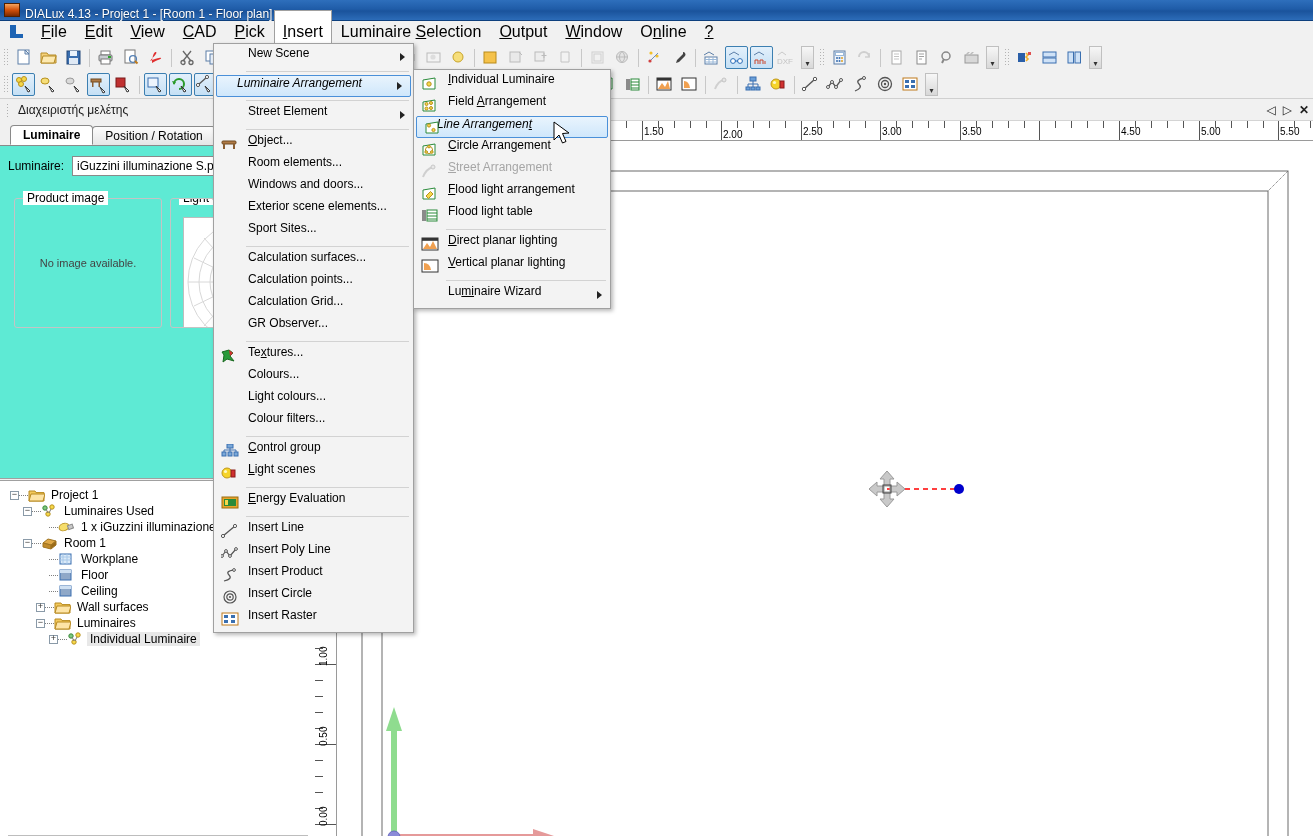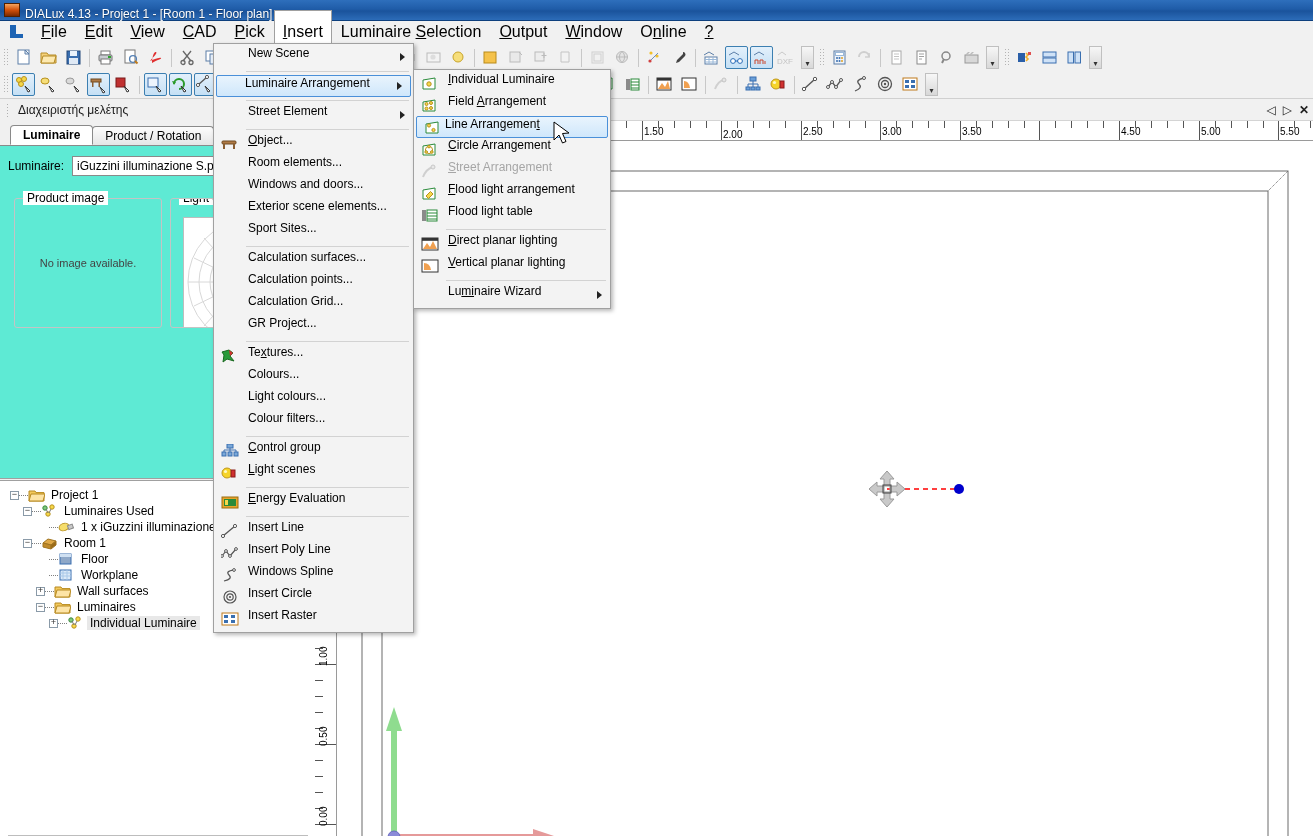--- a/index.html
+++ b/index.html
@@ -229,21 +229,21 @@
     background: #f3f3f3;
   }
   .mi {
     position: relative; display: flex; align-items: flex-start; height: 22px;
     padding-left: 34px; padding-right: 22px; font-size: 12px; color: #000;
     white-space: nowrap; z-index: 2;
   }
   .mi.hl {
     background: linear-gradient(to bottom,#e9f4fd,#cfe7fb);
     border: 1px solid #4a90d9; border-radius: 2px;
-    margin: 0 2px; padding-left: 28px; height: 22px;
+    margin: 0 2px; padding-left: 20px; height: 22px; font-style: italic;
   }
   .mi.disabled { color: #a6a6a6; }
   .mi .micon {
     position: absolute; left: 6px; top: 50%; transform: translateY(-50%);
     width: 20px; height: 18px; display: flex; align-items: center; justify-content: center;
   }
   .mi .arrow {
     position: absolute; right: 8px; top: 50%; transform: translateY(-50%);
     width: 0; height: 0; border-left: 5px solid #222;
     border-top: 4px solid transparent; border-bottom: 4px solid transparent;
@@ -739,21 +739,21 @@
     <div class="panel-title">
       <div class="dots"></div>
       <span>Διαχειριστής μελέτης</span>
     </div>
 
     <div class="tabstrip">
       <div class="ptab sel">
         <span>Luminaire</span>
       </div>
       <div class="ptab">
-        <span>Product / Rotation</span>
+        <span>Position / Rotation</span>
       </div>
     </div>
 
     <div class="lumbody">
       <div class="fieldrow">
         <label>Luminaire:</label>
         <div class="combo">iGuzzini illuminazione S.p.…</div>
       </div>
 
       <div class="groupbox" style="left:14px; top:52px; width:148px; height:130px;">
@@ -831,38 +831,48 @@
                 <path d="M10 9 L15 5 L15 9 L10 13Z" fill="#9a6a18" stroke="#a07420"></path>
               </svg>
           </span>
           <span class="lbl">Room 1</span>
         </div>
 
         <div class="trow" style="padding-left:43px;">
           <span class="dline"></span>
           <span class="ticon">
             <svg width="17" height="14">
+                <rect x="2" y="2" width="11" height="10" fill="#dbeaf8" stroke="#3a6fb0"></rect>
+                <path d="M2 5h11M2 8h11M5 2v10M9 2v10" stroke="#a8c8e8"></path>
+              </svg>
+          </span>
+          <span class="lbl">Workplane</span>
+        </div>
+
+        <div class="trow" style="padding-left:43px;">
+          <span class="dline"></span>
+          <span class="ticon">
+            <svg width="17" height="14">
                 <rect x="2" y="2" width="11" height="10" fill="#8fa8c8" stroke="#3a6fb0"></rect>
                 <rect x="2" y="2" width="11" height="3" fill="#cfe0f2"></rect>
               </svg>
           </span>
           <span class="lbl">Floor</span>
         </div>
 
         <div class="trow" style="padding-left:43px;">
           <span class="dline"></span>
           <span class="ticon">
             <svg width="17" height="14">
-                <rect x="2" y="2" width="11" height="10" fill="#dbeaf8" stroke="#3a6fb0"></rect>
-                <path d="M2 5h11M2 8h11M5 2v10M9 2v10" stroke="#a8c8e8"></path>
+                <rect x="2" y="2" width="11" height="10" fill="#8fa8c8" stroke="#3a6fb0"></rect>
+                <rect x="2" y="2" width="11" height="3" fill="#cfe0f2"></rect>
               </svg>
           </span>
-          <span class="lbl">Workplane</span>
+          <span class="lbl">Ceiling</span>
         </div>
-
 
         <div class="trow" style="padding-left:30px;">
           <span class="texp">+</span>
           <span class="dline"></span>
           <span class="ticon">
             <svg width="17" height="14">
                 <path d="M1 3h6l1 1.6h8V13H1z" fill="#f3c95c" stroke="#b88a20"></path>
                 <path d="M3 6h14l-2 7H1z" fill="#fde4a6" stroke="#b88a20"></path>
               </svg>
           </span>
@@ -1076,21 +1086,21 @@
     <div class="mi">
       <span>Calculation surfaces...</span>
     </div>
     <div class="mi">
       <span>Calculation points...</span>
     </div>
     <div class="mi">
       <span>Calculation Grid...</span>
     </div>
     <div class="mi">
-      <span>GR Project...</span>
+      <span>GR Observer...</span>
     </div>
     <div class="msep"></div>
 
     <div class="mi">
       <span class="micon">
         <svg width="18" height="14">
             <path d="M8 1 L12 4 L9 7 L13 12 L6 10 L2 13 L3 6 L1 3Z" fill="#2a9a3a" stroke="#1a6a20"></path>
             <path d="M8 1 L12 4 L9 7Z" fill="#d03030"></path>
           </svg>
       </span>
@@ -1165,21 +1175,21 @@
       </span>
       <span>Insert Poly Line</span>
     </div>
     <div class="mi">
       <span class="micon">
         <svg width="18" height="14">
             <path d="M13 2 q-9 1 -5 5 q4 4 -5 6" fill="none" stroke="#555" stroke-width="1.2"></path>
             <circle cx="13" cy="2" r="1.4" fill="#fff" stroke="#555"></circle>
           </svg>
       </span>
-      <span>Windows Spline</span>
+      <span>Insert Product</span>
     </div>
     <div class="mi">
       <span class="micon">
         <svg width="18" height="14">
             <circle cx="9" cy="7" r="6" fill="none" stroke="#555" stroke-width="1.2"></circle>
             <circle cx="9" cy="7" r="3.2" fill="none" stroke="#555" stroke-width="1.2"></circle>
             <circle cx="9" cy="7" r="1.1" fill="#555"></circle>
           </svg>
       </span>
       <span>Insert Circle</span>

